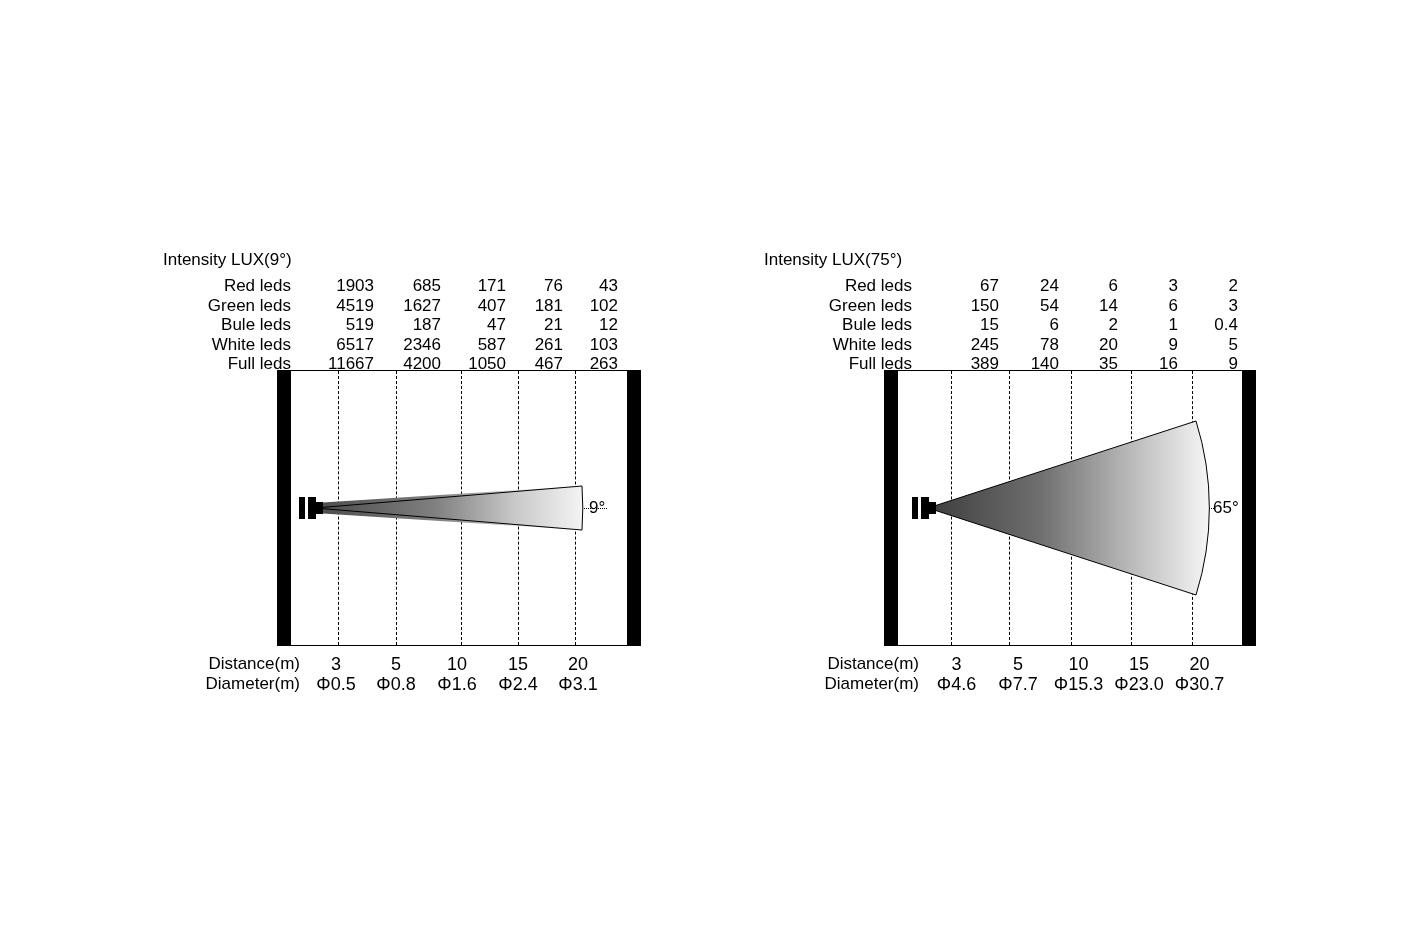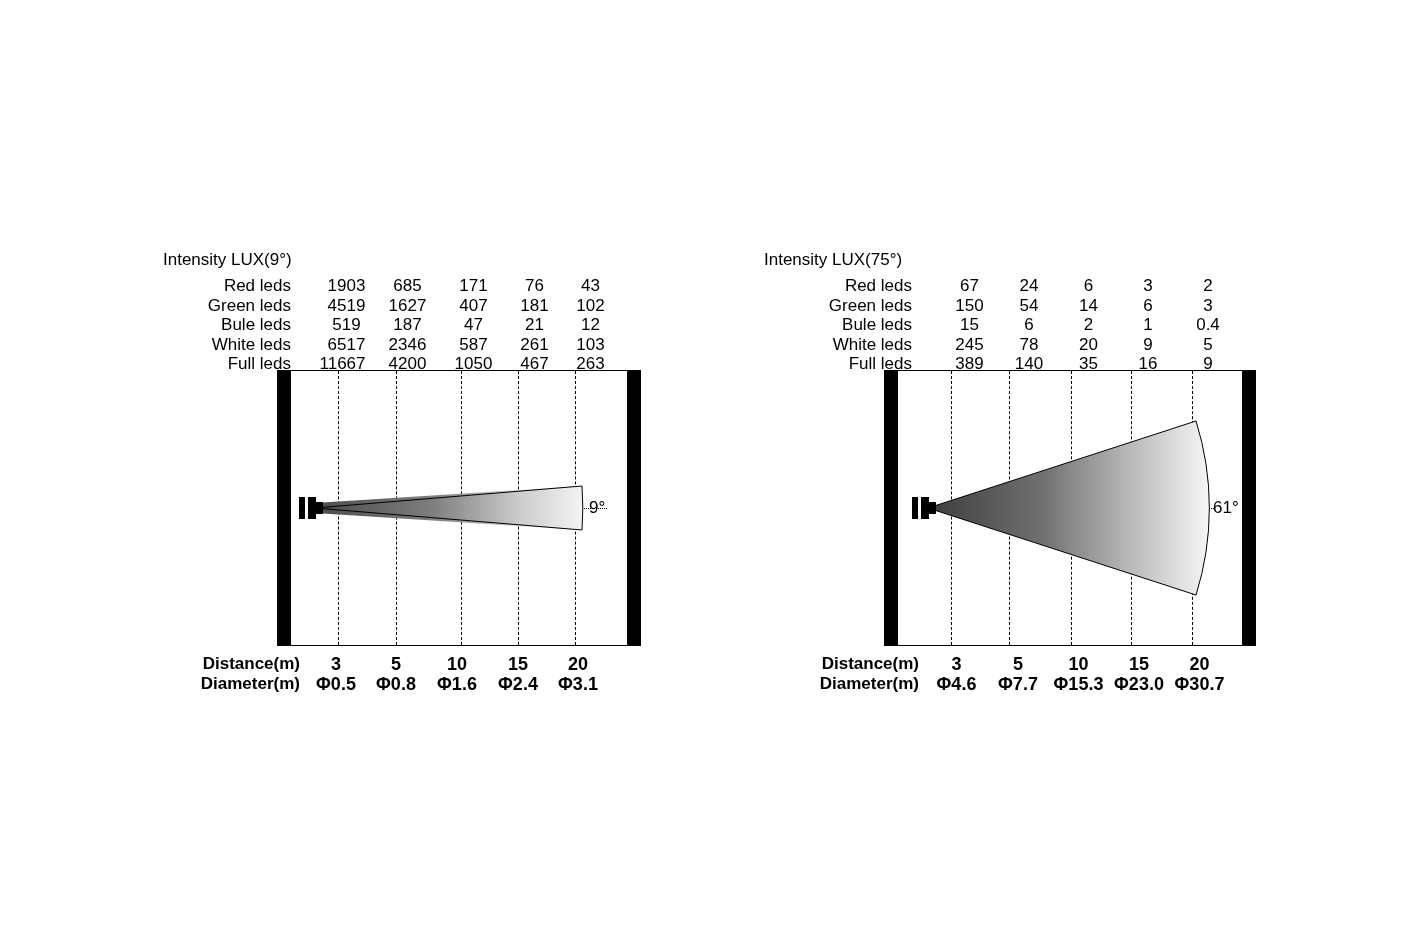--- a/index.html
+++ b/index.html
@@ -49,21 +49,21 @@
     height: 19.5px;
     line-height: 19.5px;
     vertical-align: middle;
     white-space: nowrap;
   }
   .itable td.rowlabel {
     text-align: right;
     padding-right: 0px;
   }
   .itable td.val {
-    text-align: center;
+    text-align: right;
   }
 
   
   .diagram {
     position: absolute;
     top: 370px;
     height: 276px;
   }
   .frame {
     position: absolute;
@@ -131,21 +131,20 @@
     position: absolute;
     font-size: 17px;
     border-collapse: collapse;
   }
   .dtable td {
     height: 20px;
     line-height: 20px;
     vertical-align: middle;
     white-space: nowrap;
     padding: 0;
-    font-weight: bold;
   }
   .dtable td.rowlabel {
     text-align: right;
     padding-right: 6px;
   }
   .dtable td.val {
     text-align: center;
   }
   .dtable tr.row-dist td.val { font-size: 18px; }
   .dtable tr.row-diam td.val { font-size: 18px; }
@@ -341,21 +340,21 @@
       <path d="M44,138 L312,225" fill="none" stroke="#000" stroke-width="1"></path>
       <path d="M312,51 A290,290 0 0,1 312,225" fill="none" stroke="#000" stroke-width="1"></path>
     </svg>
 
     <div class="fixture" style="left:28px;top:138px;">
       <div class="body"></div>
         <div class="slot"></div>
         <div class="nose"></div>
     </div>
 
-    <div class="angle-label" style="left:329px;top:128px;">61°</div>
+    <div class="angle-label" style="left:329px;top:128px;">65°</div>
   </div>
 
   <table class="dtable" style="left:105px;top:654px;">
     <tbody>
         <tr class="row-dist">
       <td class="rowlabel" style="width:105px;">Distance(m)</td>
       <td class="val" style="width:63px;">3</td>
       <td class="val" style="width:60px;">5</td>
       <td class="val" style="width:61px;">10</td>
       <td class="val" style="width:60px;">15</td>

